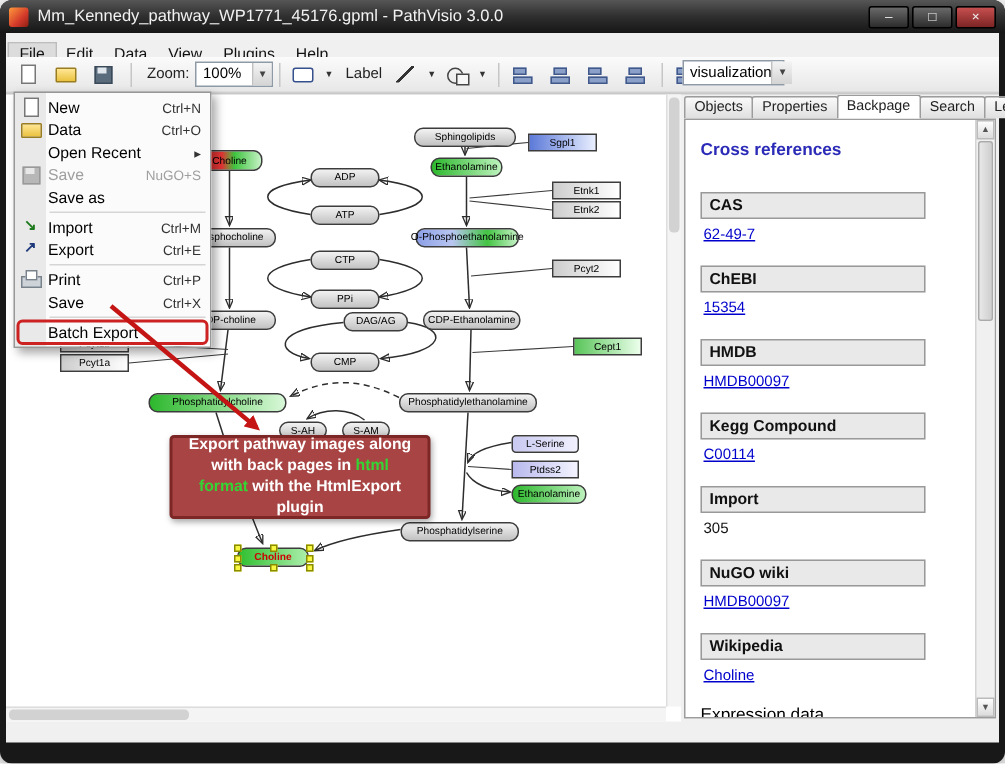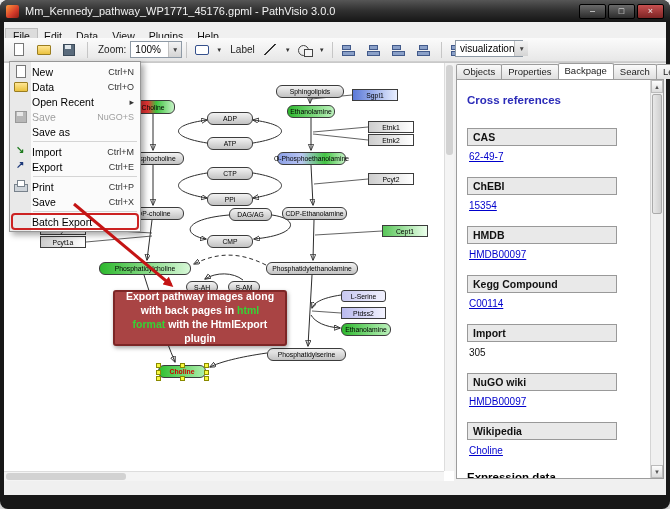--- a/index.html
+++ b/index.html
@@ -78,21 +78,21 @@
 .sp-tabs{position:absolute;left:2px;top:1px;right:6px;height:15px;display:flex;align-items:flex-end;font-size:9.5px}
 .sp-tab{padding:1px 6px 2px;background:linear-gradient(#fafafa,#dfdfdf);border:1px solid #9c9c9c;border-bottom:none;border-radius:2px 2px 0 0;margin-right:-1px;color:#222}
 .sp-tab.active{background:#fff;position:relative;z-index:2;padding-bottom:3px}
 .sp-body{position:absolute;left:2px;right:2px;top:16px;bottom:2px;background:#fff;border:1px solid #9c9c9c}
 .sp-content{position:absolute;left:0;top:0;right:13px;bottom:0;padding:14px 0 0 10px;overflow:hidden}
 .bp-heading{color:var(--head-blue,#2b2bb8);font-weight:bold;font-size:11.5px;margin-bottom:22px}
 .bp-section{margin-bottom:15px}
 .bp-head{width:150px;background:#e9e9e9;border:1px solid #999;font-weight:bold;font-size:10.5px;padding:2px 5px;color:#111}
 .bp-val{font-size:10px;margin:5px 0 0 2px;color:#111}
 .bp-val.link{color:var(--link-blue,#0000cc);text-decoration:underline}
-.bp-footer{font-weight:bold;font-size:11.5px;margin-top:4px;color:#000}
+.bp-footer{font-weight:normal;font-size:11.5px;margin-top:4px;color:#000}
 .sp-scroll{position:absolute;right:0;top:0;bottom:0;width:13px;background:#f0f0f0;border-left:1px solid #d4d4d4}
 .sb-btn{height:13px;display:flex;align-items:center;justify-content:center;font-size:6px;color:#555;background:linear-gradient(#fdfdfd,#dcdcdc);border:1px solid #bbb}
 .sb-btn.down{position:absolute;bottom:0;left:0;right:0}
 .sb-thumb{position:absolute;left:1px;right:1px;top:14px;height:120px;background:linear-gradient(90deg,#e8e8e8,#cfcfcf);border:1px solid #aaa;border-radius:2px}
 
 .statusbar{position:absolute;left:0;right:0;bottom:0;height:14px;background:#f0f0f0;border-top:1px solid #cfcfcf;font-size:9.5px;color:#222;display:flex;align-items:center;padding-left:5px;white-space:nowrap;overflow:hidden}
 
 .file-menu{position:absolute;left:5px;top:39px;width:132px;background:linear-gradient(90deg,#e9e9e9 0,#e9e9e9 21px,#fbfbfb 21px);border:1px solid #979797;box-shadow:3px 3px 6px rgba(0,0,0,.35);z-index:40;padding:2px 0}
 .menu-item{display:flex;align-items:center;height:15px;font-size:10.5px;padding:0 6px 0 3px;position:relative}
 .mi-label{white-space:nowrap}

